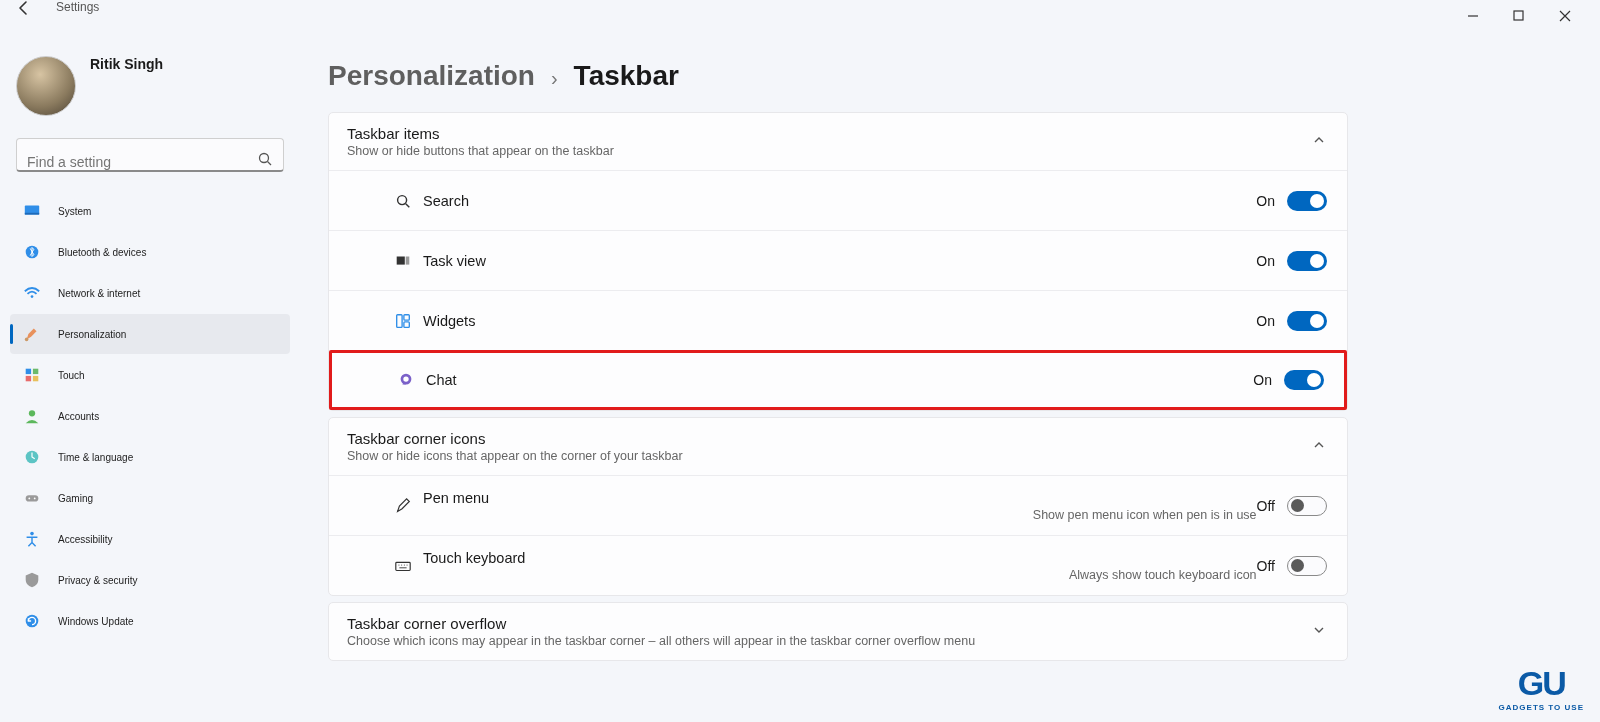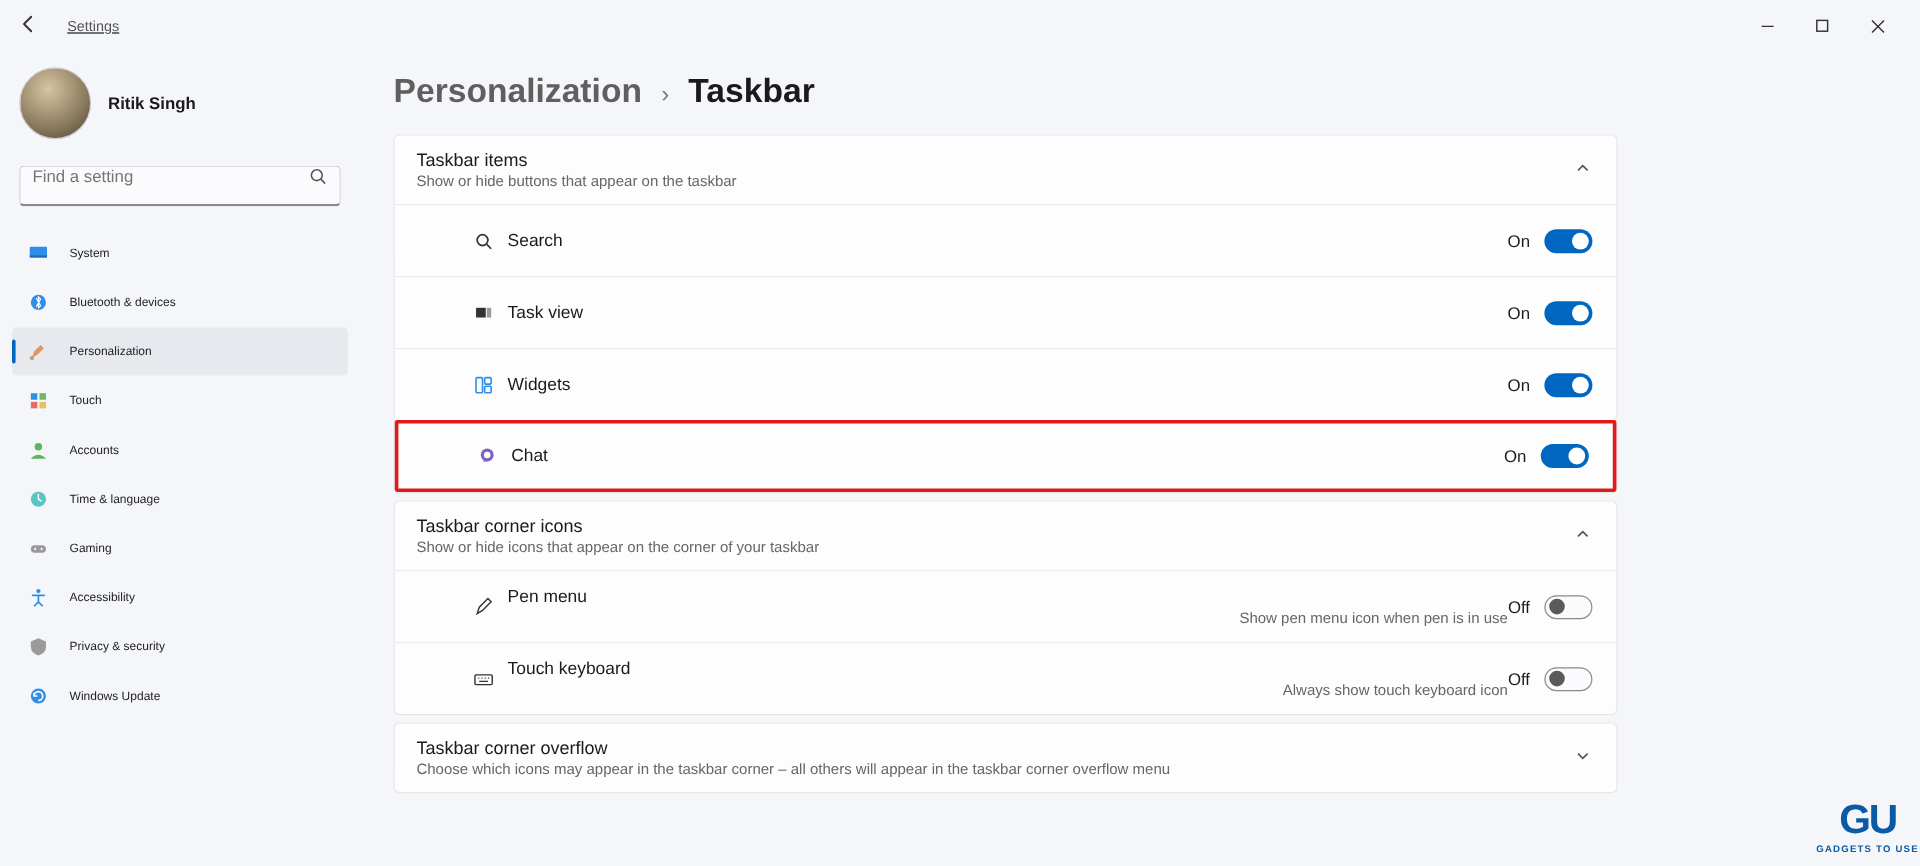--- a/index.html
+++ b/index.html
@@ -6,25 +6,23 @@
 body {
   font-family: "Segoe UI", -apple-system, sans-serif;
   background: #f4f6fa;
   width: 1600px;
   height: 722px;
   overflow: hidden;
   color: #1a1a1a;
 }
 .titlebar {
   display: flex;
-  align-items: center;
   height: 44px;
   padding: 0 12px;
   background: #f4f6fa;
-  text-decoration: underline;
 }
 .titlebar .back-arrow {
   width: 24px;
   text-align: center;
   color: #333;
   font-size: 16px;
 }
 .titlebar .app-title {
   margin-left: 20px;
   font-size: 12px;
@@ -44,38 +42,38 @@
   height: calc(100% - 44px);
 }
 .sidebar {
   width: 300px;
   padding: 0 10px;
   display: flex;
   flex-direction: column;
 }
 .profile {
   display: flex;
-  align-items: center;
+  align-items: flex-start;
   padding: 12px 8px 22px 6px;
 }
 .avatar {
   width: 60px;
   height: 60px;
   border-radius: 50%;
   background: radial-gradient(circle at 40% 30%, #d7c4a3, #8a7a5e 60%, #4a4032);
   border: 1px solid #ccc;
 }
 .profile-name {
   margin-left: 14px;
   font-size: 14px;
   font-weight: 600;
 }
 .searchbox {
   display: flex;
-  align-items: flex-start;
+  align-items: flex-end;
   height: 34px;
   border: 1px solid #cfcfcf;
   border-bottom: 2px solid #8a8a8a;
   border-radius: 4px;
   background: #fbfbfd;
   padding: 0 10px;
   margin: 0 6px 18px 6px;
 }
 .searchbox input {
   flex: 1;
@@ -216,21 +214,21 @@
   height: 13px;
   border-radius: 50%;
   background: #5a5a5a;
 }
 .highlight-box {
   border: 3px solid #e11b1b;
   border-radius: 2px;
 }
 .watermark {
   position: fixed;
-  right: 1px;
+  right: 16px;
   bottom: 10px;
   font-family: Arial, sans-serif;
   text-align: center;
 }
 .watermark .wm-logo {
   font-size: 34px;
   font-weight: 900;
   color: #0b5aa6;
   letter-spacing: -2px;
 }
@@ -299,20 +297,30 @@
       </li>
       <li class="nav-item">
         <span class="nav-icon">
           <svg class="icon-md" viewBox="0 0 20 20">
               <circle cx="10" cy="10" r="7" fill="#2f8ee8"></circle>
               <path d="M8 6 L12 13 L10 15 L10 5 L12 7 L8 14" stroke="#fff" stroke-width="1.1" fill="none"></path>
             </svg>
         </span>
         <span>Bluetooth &amp; devices</span>
       </li>
+      <li class="nav-item">
+        <span class="nav-icon">
+          <svg class="icon-md" viewBox="0 0 20 20">
+              <path d="M2 8 Q10 1 18 8" stroke="#2f8ee8" stroke-width="2" fill="none"></path>
+              <path d="M5 11 Q10 6 15 11" stroke="#2f8ee8" stroke-width="2" fill="none"></path>
+              <circle cx="10" cy="14" r="1.5" fill="#2f8ee8"></circle>
+            </svg>
+        </span>
+        <span>Network &amp; internet</span>
+      </li>
       <li class="nav-item active">
         <span class="nav-icon">
           <svg class="icon-md" viewBox="0 0 20 20">
               <path d="M4 16 L6 10 L12 4 L15 7 L9 13 Z" fill="#e8915c"></path>
               <circle cx="4" cy="16" r="2" fill="#c96"></circle>
             </svg>
         </span>
         <span>Personalization</span>
       </li>
       <li class="nav-item">

